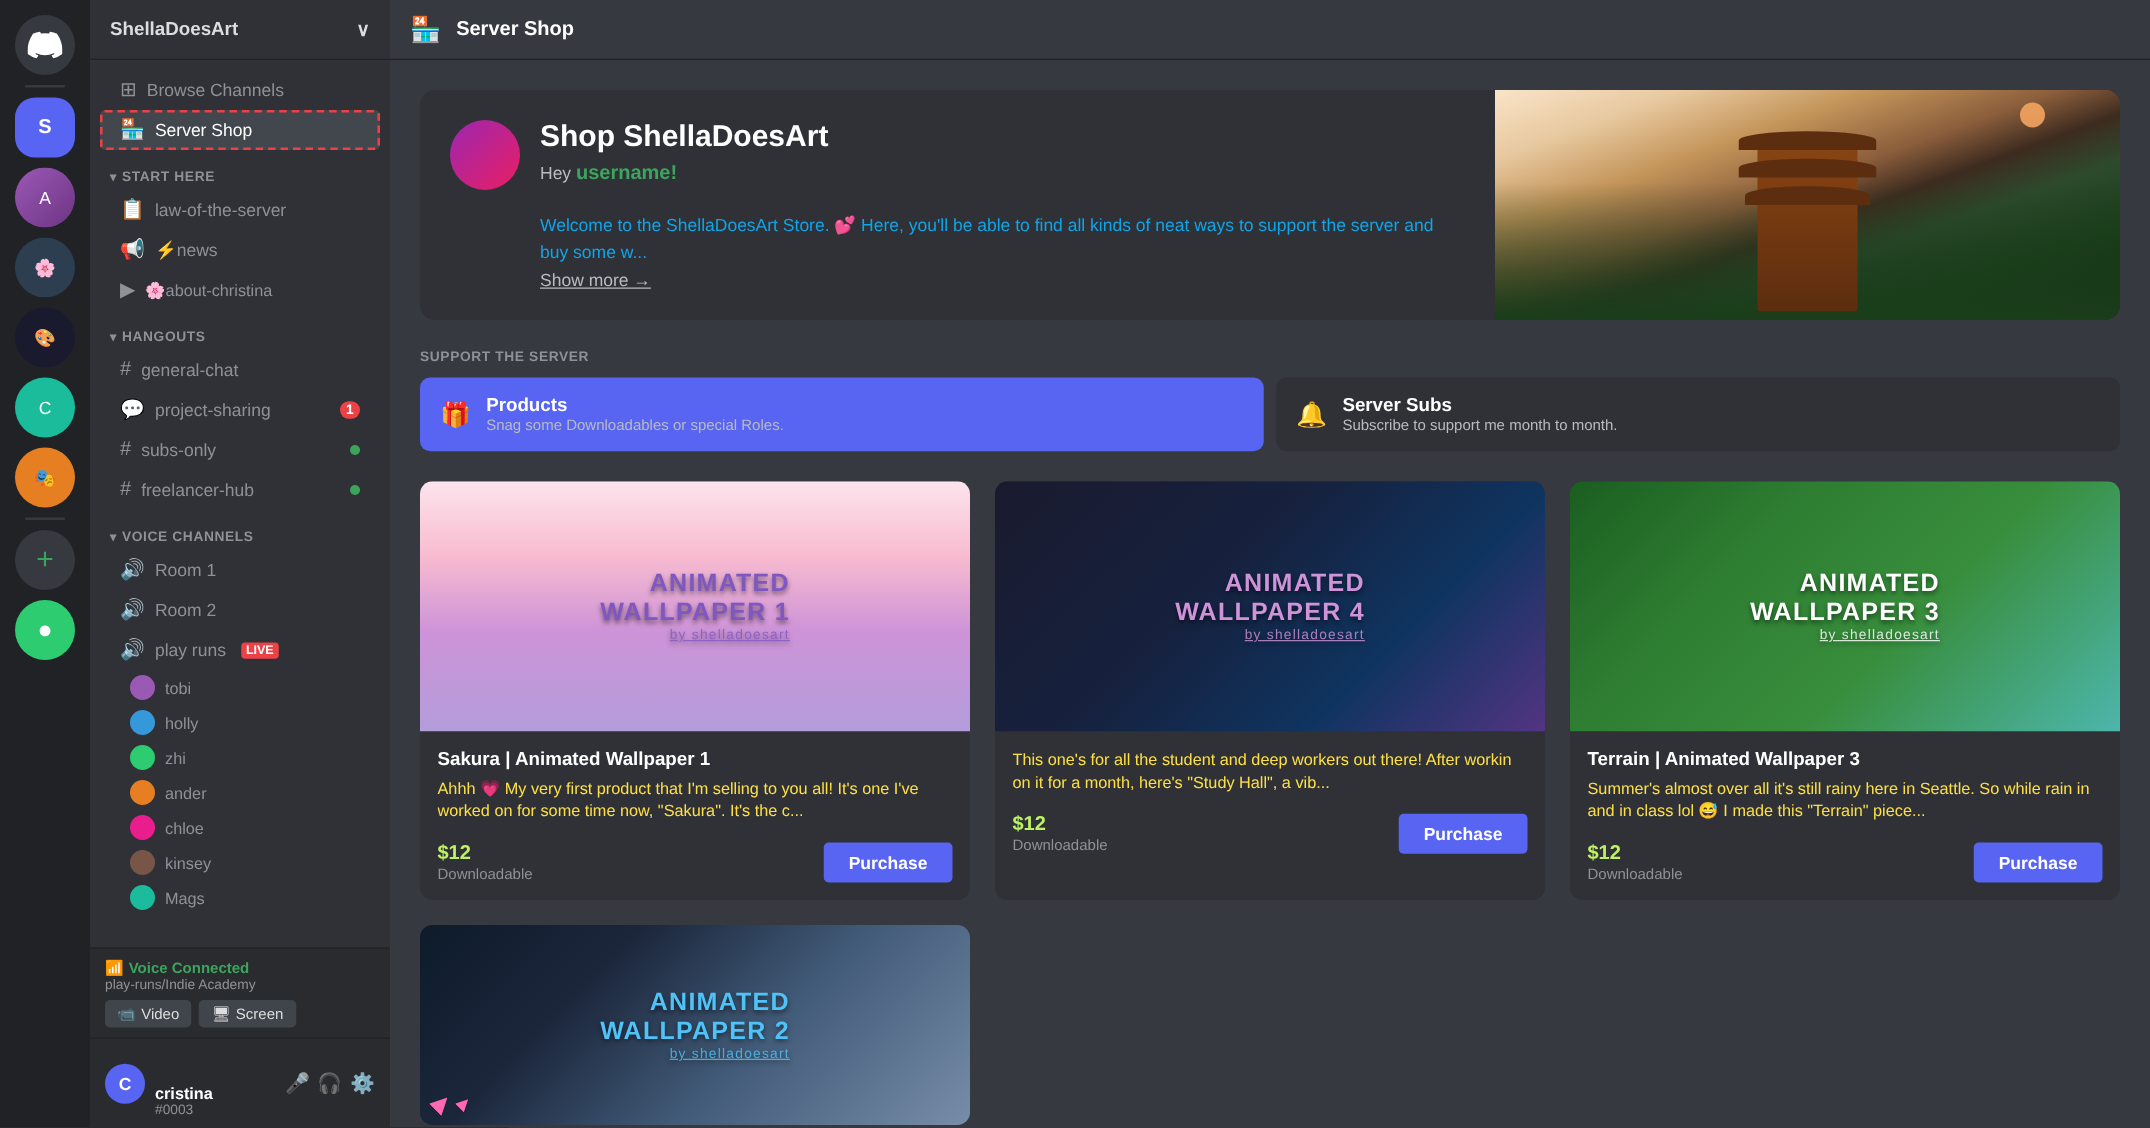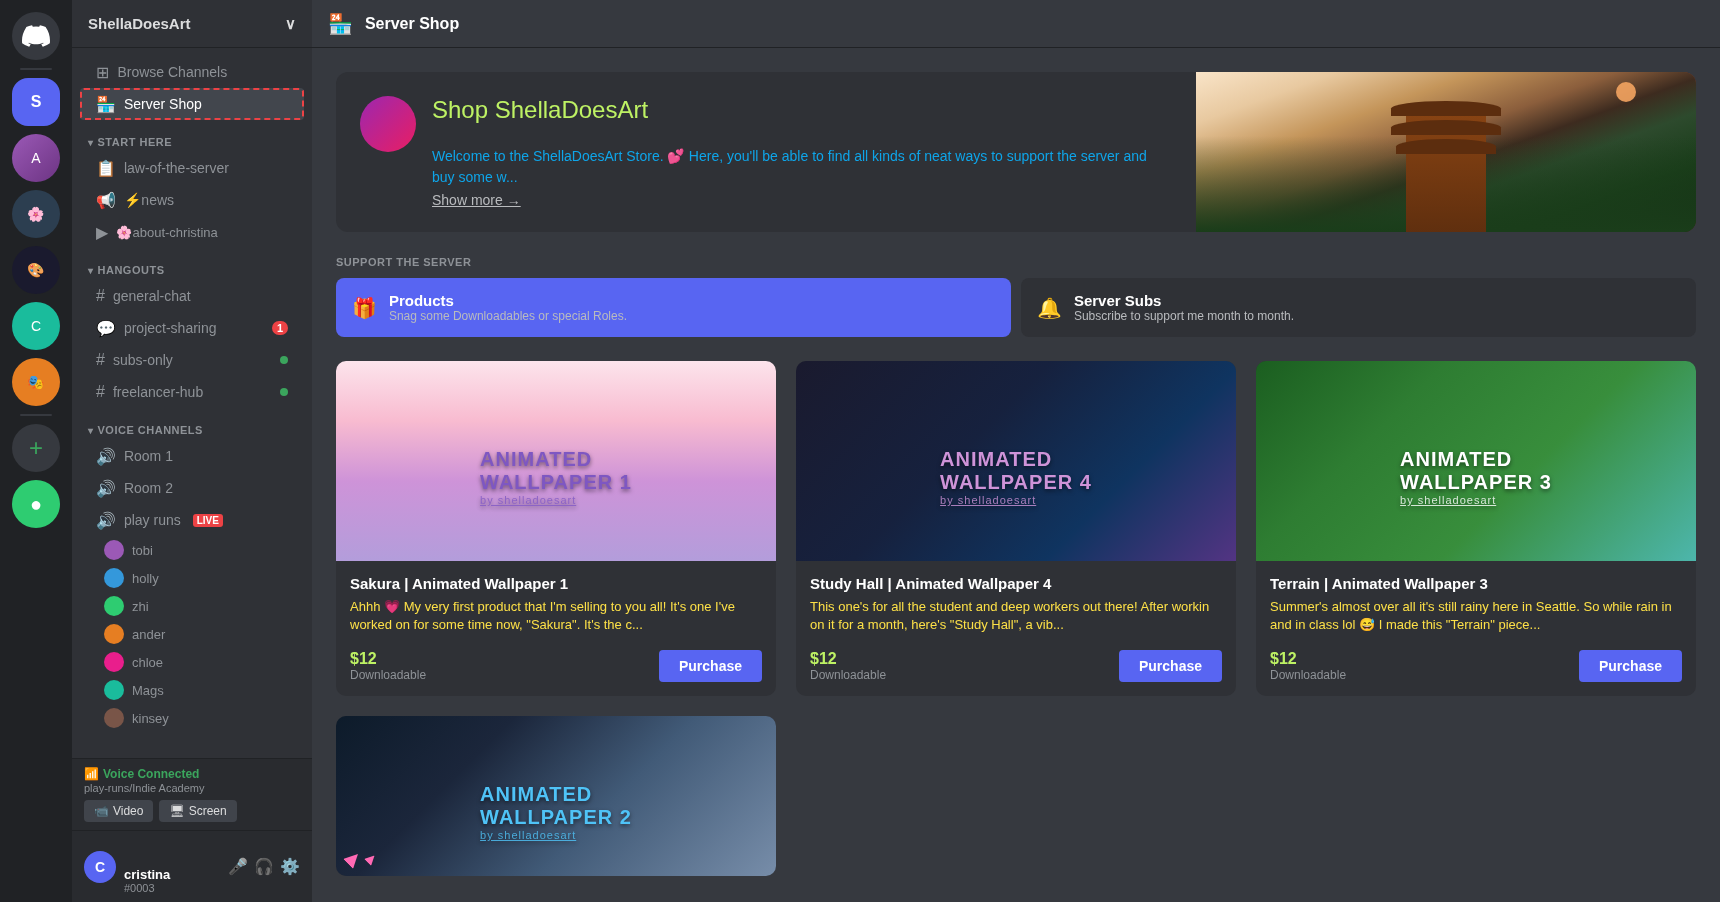--- a/index.html
+++ b/index.html
@@ -272,21 +272,21 @@
       display: flex;
       gap: 16px;
     }
     .shop-avatar {
       width: 56px;
       height: 56px;
       border-radius: 50%;
       background: #5865f2;
       flex-shrink: 0;
     }
-    .shop-title { font-size: 24px; font-weight: 400; color: #bef264; }
+    .shop-title { font-size: 24px; font-weight: 700; color: #ffffff; }
     .shop-greeting-username { color: #3ba55d; font-weight: 600; }
     .shop-description { font-size: 14px; color: #0ea5e9; margin-top: 22px; line-height: 1.5; }
     .show-more {
       display: flex;
       align-items: center;
       gap: 4px;
       color: #b9bbbe;
       font-size: 14px;
       cursor: pointer;
       margin-top: 4px;
@@ -391,26 +391,25 @@
     }
     .wallpaper-animated2 {
       background: linear-gradient(135deg, #0d1b2a 0%, #1b263b 30%, #415a77 60%, #778da9 100%);
     }
 
     .wallpaper-label {
       position: absolute;
       top: 50%;
       left: 50%;
       transform: translate(-50%, -50%);
-      text-align: left;
+      text-align: right;
       font-weight: 900;
       font-size: 20px;
       letter-spacing: 1px;
       text-shadow: 0 2px 4px rgba(0,0,0,0.5);
-      margin-top: 16px;
     }
     .wallpaper-sublabel {
       font-size: 11px;
       font-weight: 400;
       opacity: 0.8;
       text-decoration: underline;
     }
     .wallpaper-sakura .wallpaper-label { color: #7e57c2; }
     .wallpaper-studyhall .wallpaper-label { color: #ce93d8; }
     .wallpaper-terrain .wallpaper-label { color: #fff; }
@@ -556,26 +555,26 @@
     </div>
     <div class="voice-user">
       <div class="voice-avatar av-orange"></div>
       <span>ander</span>
     </div>
     <div class="voice-user">
       <div class="voice-avatar av-red" style="background:#e91e8c;"></div>
       <span>chloe</span>
     </div>
     <div class="voice-user">
+      <div class="voice-avatar" style="background:#795548;"></div>
+      <span>kinsey</span>
+    </div>
+    <div class="voice-user">
       <div class="voice-avatar av-teal"></div>
       <span>Mags</span>
-    </div>
-    <div class="voice-user">
-      <div class="voice-avatar" style="background:#795548;"></div>
-      <span>kinsey</span>
     </div>
   </div>
 
   <div class="voice-connected-bar">
     <div class="voice-connected-title">
       <span>📶</span>
       <span>Voice Connected</span>
     </div>
     <div class="voice-connected-subtitle">play-runs/Indie Academy</div>
     <div class="voice-actions">
@@ -610,20 +609,23 @@
     <span class="main-header-title">Server Shop</span>
   </div>
 
   <div class="shop-content">
 
     <div class="shop-header-card">
       <div class="shop-header-info">
         <div class="shop-avatar" style="background:linear-gradient(135deg,#9c27b0,#e91e63); width:56px;height:56px;border-radius:50%;flex-shrink:0;"></div>
         <div>
           <div class="shop-title">Shop ShellaDoesArt</div>
+          <div style="margin-top:6px;">
+            <span style="font-size:14px; color:#b9bbbe;">Hey </span><span class="shop-greeting-username">username!</span>
+          </div>
           <div class="shop-description">Welcome to the ShellaDoesArt Store. 💕 Here, you'll be able to find all kinds of neat ways to support the server and buy some w...</div>
           <div class="show-more">
             <span>Show more →</span>
           </div>
         </div>
       </div>
       <div class="shop-banner">
         <div class="shop-banner-art" style="
           background: linear-gradient(160deg, #f9e4c8 0%, #e8c9a0 15%, #c4955a 30%, #8b5e3c 45%, #3d2b1f 55%, #2d4a2d 65%, #1a3d1a 80%, #0f2710 100%);
           width:100%; height:100%; position:relative;">
@@ -686,21 +688,20 @@
 
       <div class="product-card">
         <div class="product-image wallpaper-studyhall">
           <div class="wallpaper-label" style="color:#ce93d8;">
             <div>ANIMATED</div>
             <div>WALLPAPER 4</div>
             <div class="wallpaper-sublabel">by shelladoesart</div>
           </div>
         </div>
         <div class="product-card-body">
-          <div class="product-title">Study Hall | Animated Wallpaper 4</div>
           <div class="product-desc">This one's for all the student and deep workers out there! After workin on it for a month, here's "Study Hall", a vib...</div>
           <div class="product-footer">
             <div class="product-price-block">
               <div class="product-price">$12</div>
               <div class="product-type">Downloadable</div>
             </div>
             <button class="purchase-btn">Purchase</button>
           </div>
         </div>
       </div>

